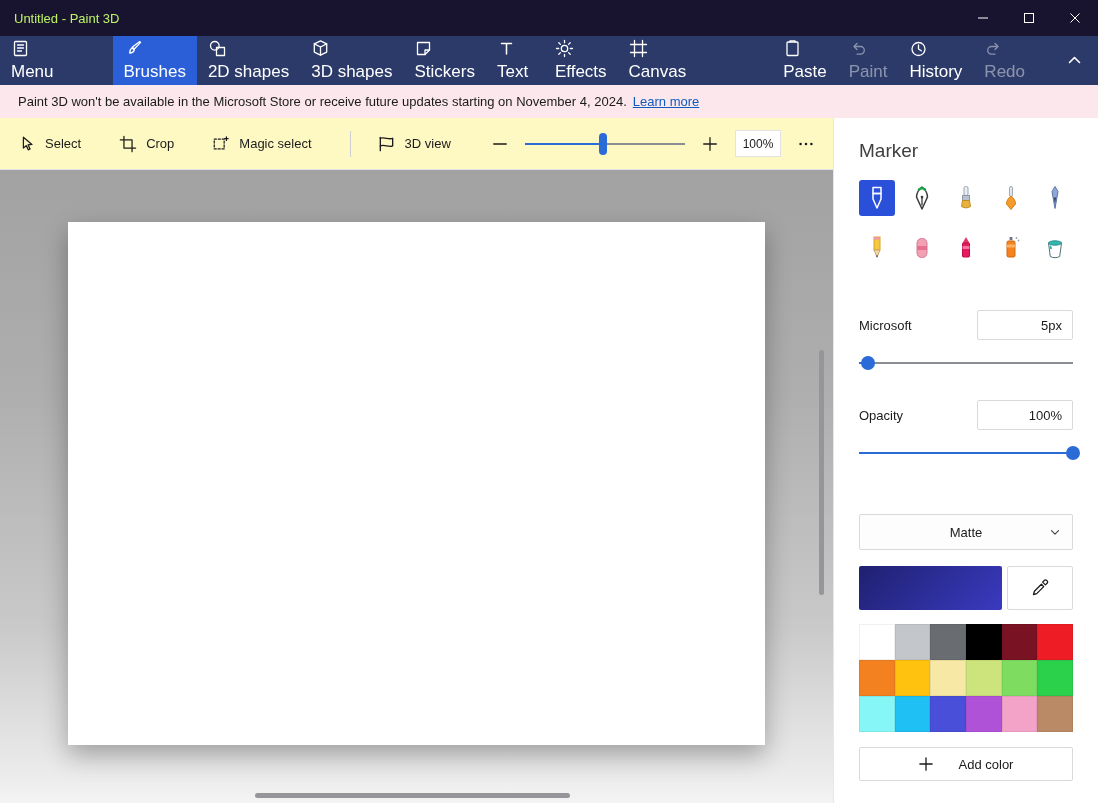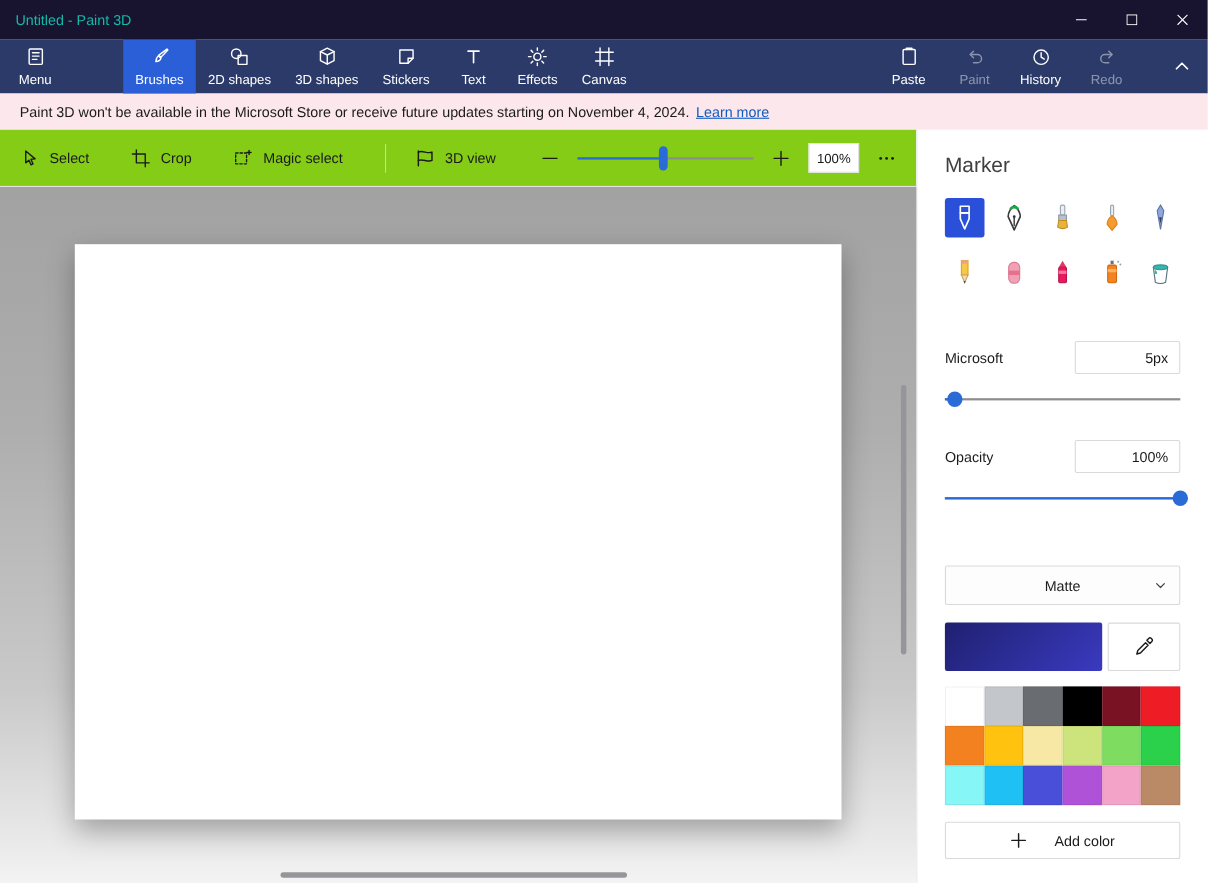--- a/index.html
+++ b/index.html
@@ -2,44 +2,44 @@
 <html><head>
 <meta charset="utf-8">
 <style>
   * { margin:0; padding:0; box-sizing:border-box; }
   html,body { width:1098px; height:803px; }
   body { font-family:"Liberation Sans","DejaVu Sans",sans-serif; background:#fff; overflow:hidden; }
   .app { position:relative; width:1098px; height:803px; background:#fff; }
 
   
   .titlebar { position:relative; height:36px; background:#18142f; display:flex; align-items:center; }
-  .titlebar .title { color:#14b8a6; font-size:13px; padding-left:14px; }
+  .titlebar .title { color:#bef264; font-size:13px; padding-left:14px; }
   .win-controls { position:absolute; right:0; top:0; display:flex; height:36px; }
   .win-btn { width:46px; height:36px; display:flex; align-items:center; justify-content:center; }
 
   
   .ribbon { height:49px; background:#2b3a68; display:flex; align-items:stretch; color:#fff; }
-  .tab { min-width:58px; padding:0 11px; display:flex; flex-direction:column; align-items:center; justify-content:center; gap:4px; font-size:12px; cursor:default; }
+  .tab { min-width:58px; padding:0 11px; display:flex; flex-direction:column; justify-content:center; gap:4px; font-size:17px; cursor:default; }
   .tab.selected { background:#2a5fd8; }
   .menu-tab { margin-right:48px; min-width:64px; }
   .ribbon-right { margin-left:auto; display:flex; align-items:stretch; }
   .ribbon-right .tab { min-width:60px; }
   .disabled { opacity:.45; }
   .collapse-btn { width:48px; display:flex; align-items:center; justify-content:center; margin-left:14px; }
 
   
   .banner { height:33px; background:#fbe7ec; display:flex; align-items:center; padding-left:18px; font-size:13px; color:#1b1b1b; gap:6px; }
   .banner a { color:#0f5cc0; text-decoration:underline; cursor:pointer; }
 
   
   .main-row { display:flex; height:685px; }
   .left-col { width:833px; display:flex; flex-direction:column; }
 
   
-  .toolbar { height:52px; background:#84cc16; border-bottom:1px solid #e2e2e5; display:flex; align-items:center; padding:0 18px; }
+  .toolbar { height:52px; background:#fef9c3; border-bottom:1px solid #e2e2e5; display:flex; align-items:center; padding:0 18px; }
   .tool-btn { display:flex; align-items:center; gap:9px; font-size:13px; color:#1b1b1b; margin-right:38px; white-space:nowrap; }
   .tb-divider { width:1px; height:26px; background:#d0d0d3; margin:0 26px 0 0; }
   .zoom-cluster { display:flex; align-items:center; gap:16px; margin-left:auto; }
   .icon-btn { display:flex; align-items:center; justify-content:center; }
   .zoom-value { width:46px; height:27px; background:#fff; border:1px solid #e3e3e6; display:flex; align-items:center; justify-content:center; font-size:12px; color:#1b1b1b; }
 
   
   .slider { position:relative; height:22px; --p:50%; }
   .slider .track { position:absolute; left:0; right:0; top:10px; height:2px; background:#8a8d92; }
   .slider .fill { position:absolute; left:0; top:10px; height:2px; background:#2a6bd8; width:var(--p); }

